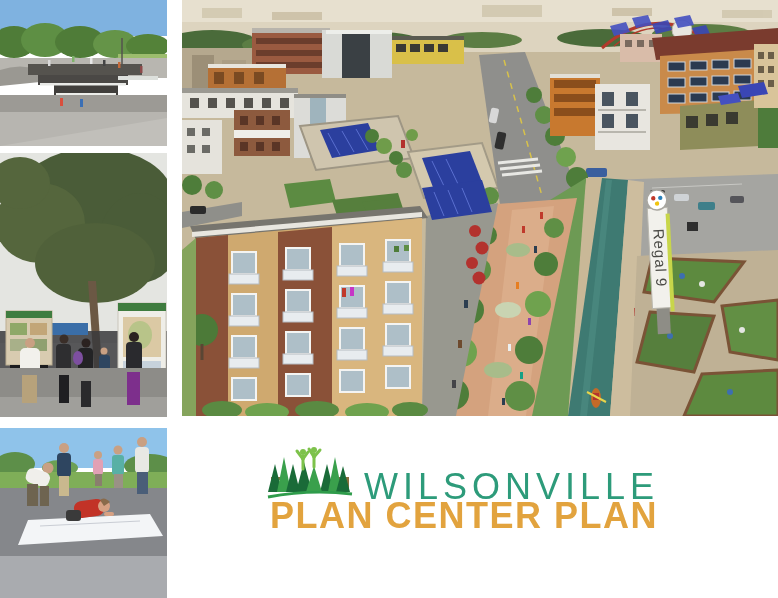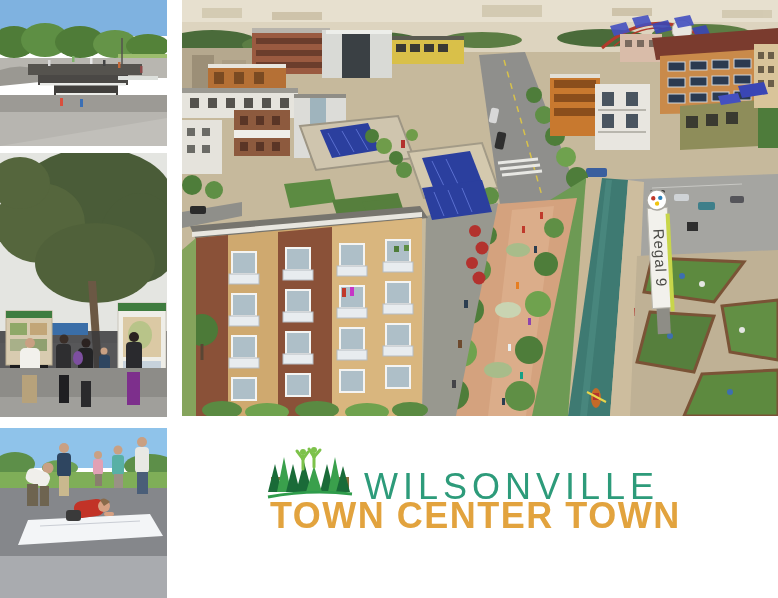--- a/index.html
+++ b/index.html
@@ -593,16 +593,16 @@
       <line x1="37" y1="15" x2="42" y2="8"></line>
       <circle cx="48" cy="6" r="3" fill="#7DC24B" stroke="none"></circle>
       <line x1="48" y1="10" x2="48" y2="23"></line>
       <line x1="48" y1="13" x2="43" y2="5"></line>
       <line x1="48" y1="13" x2="54" y2="6"></line>
     </g>
     <path d="M2,53 Q44,45 86,50" stroke="#2F9C4B" stroke-width="2.8" fill="none"></path>
   </svg>
 
   <div id="title-line1" class="abs">WILSONVILLE</div>
-  <div id="title-line2" class="abs">TOWN CENTER TOWN</div>
+  <div id="title-line2" class="abs">PLAN CENTER PLAN</div>
 
 
 </div>
 
 </body></html>

